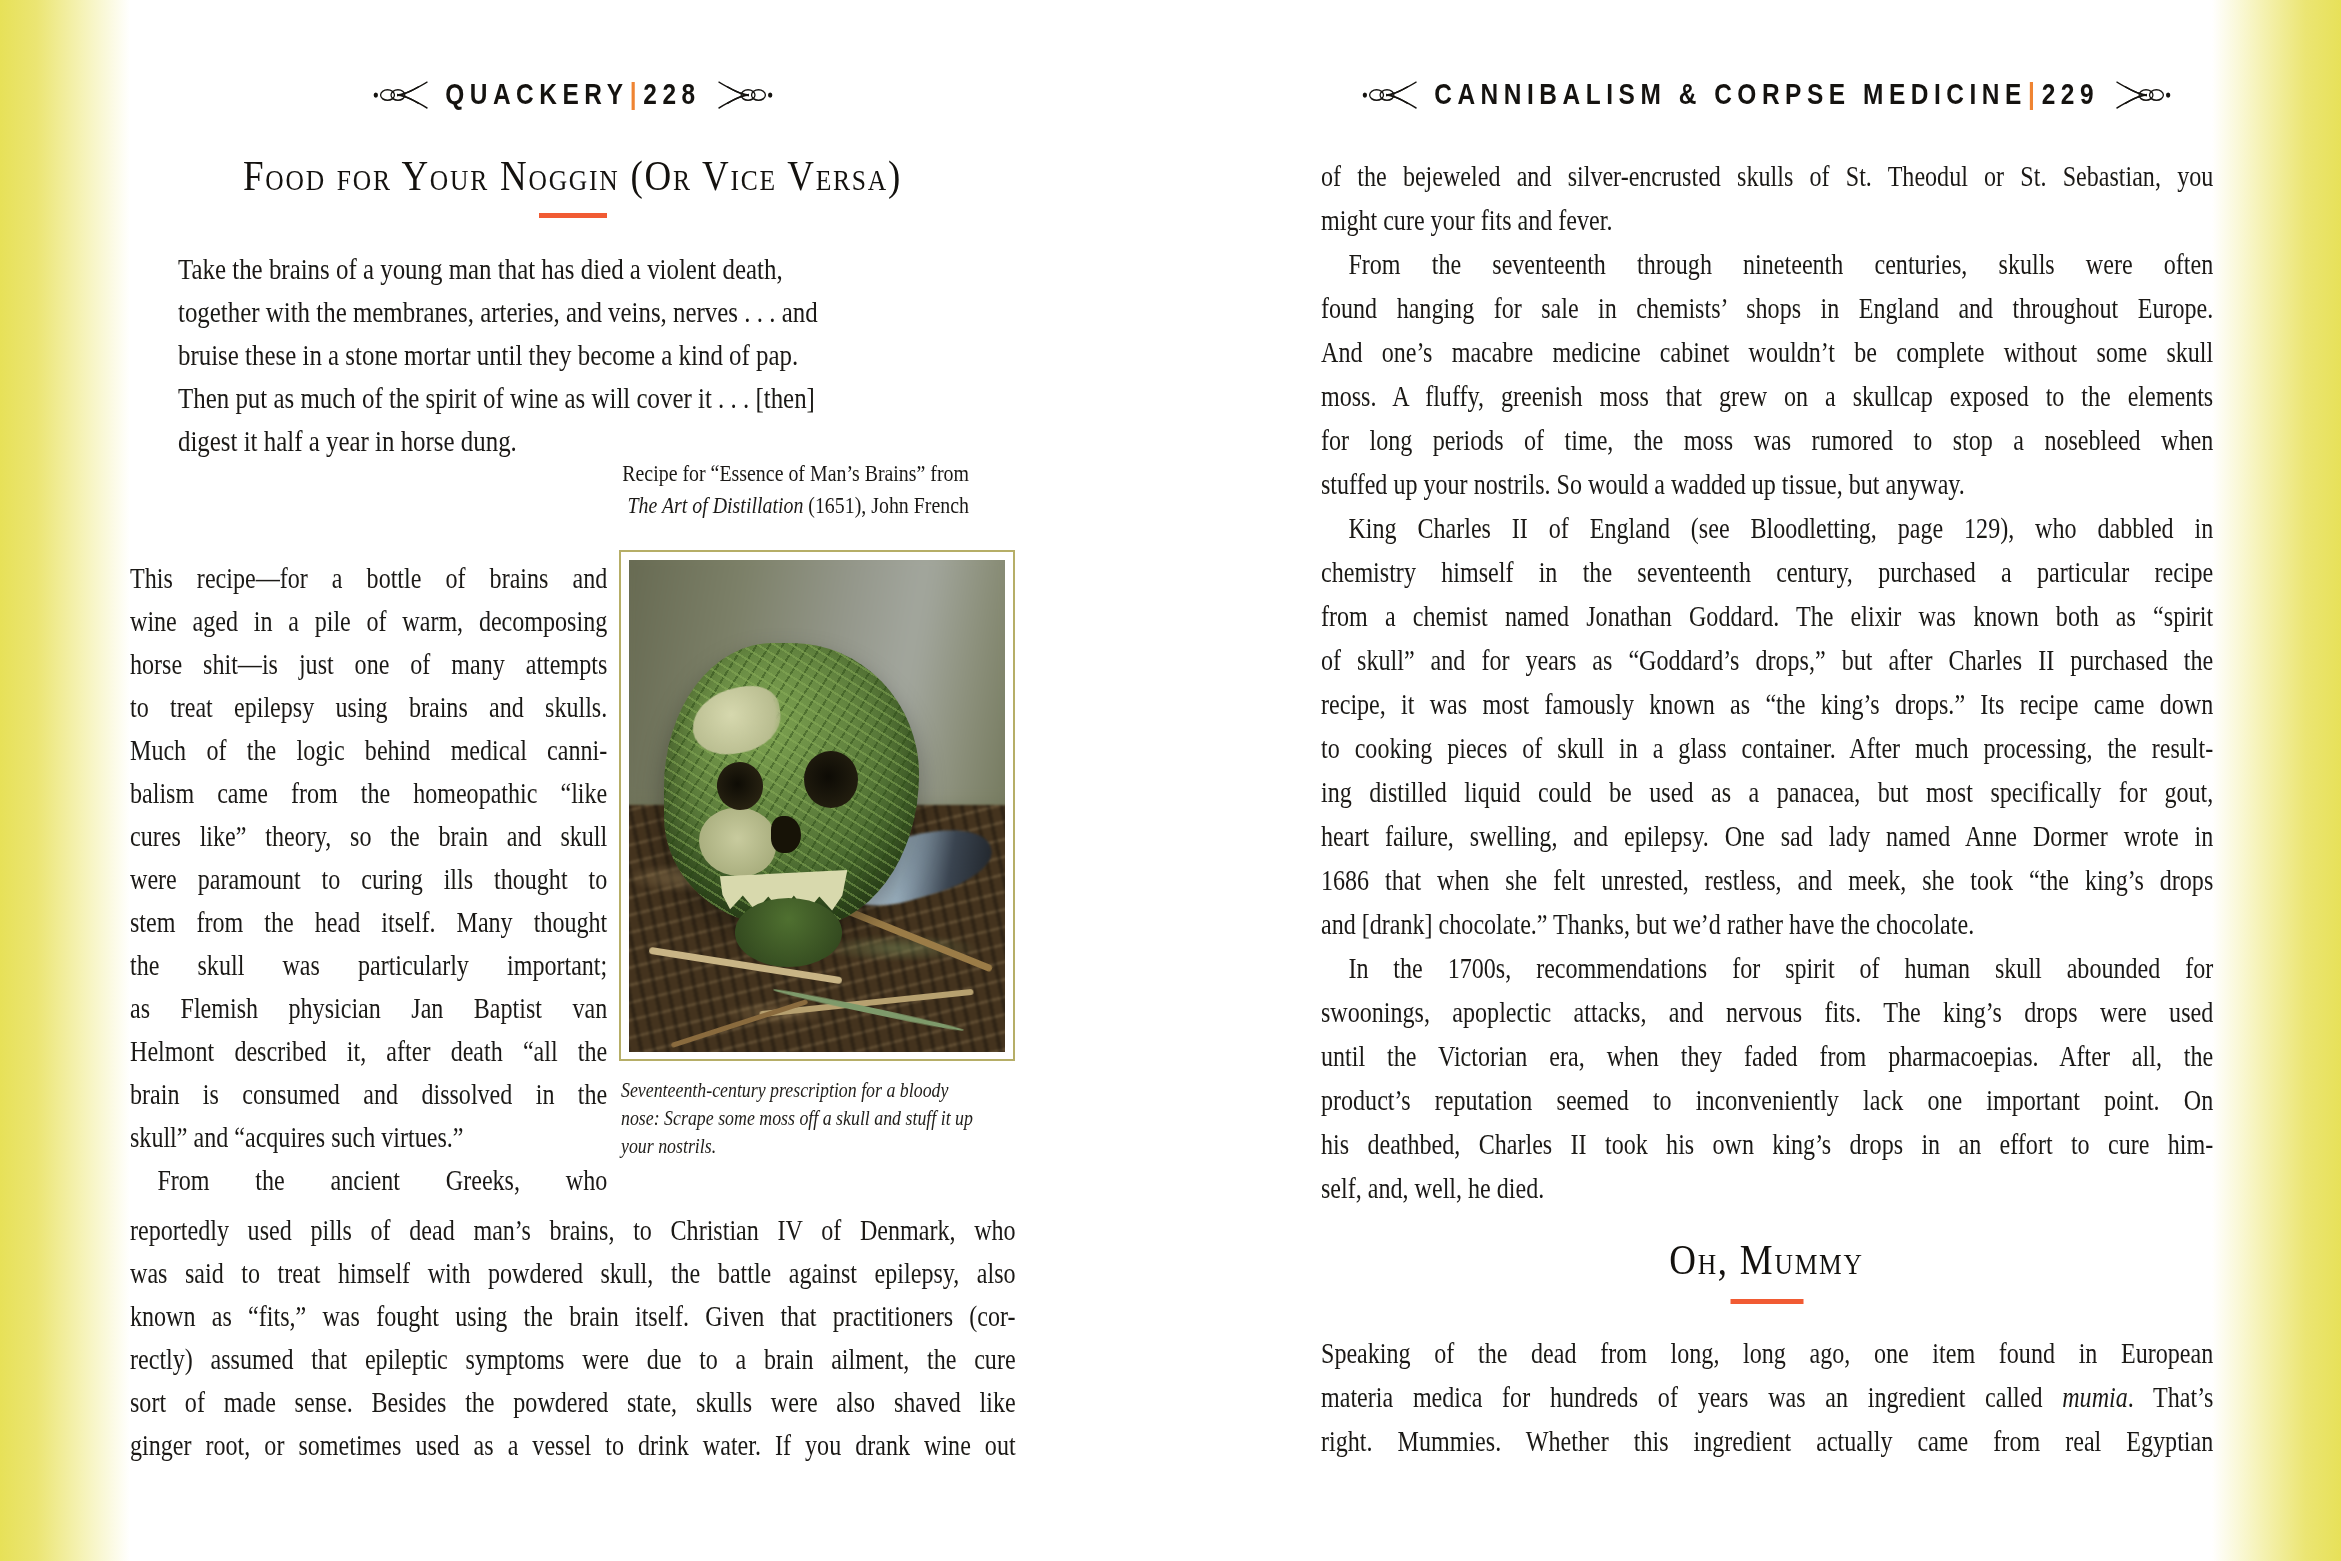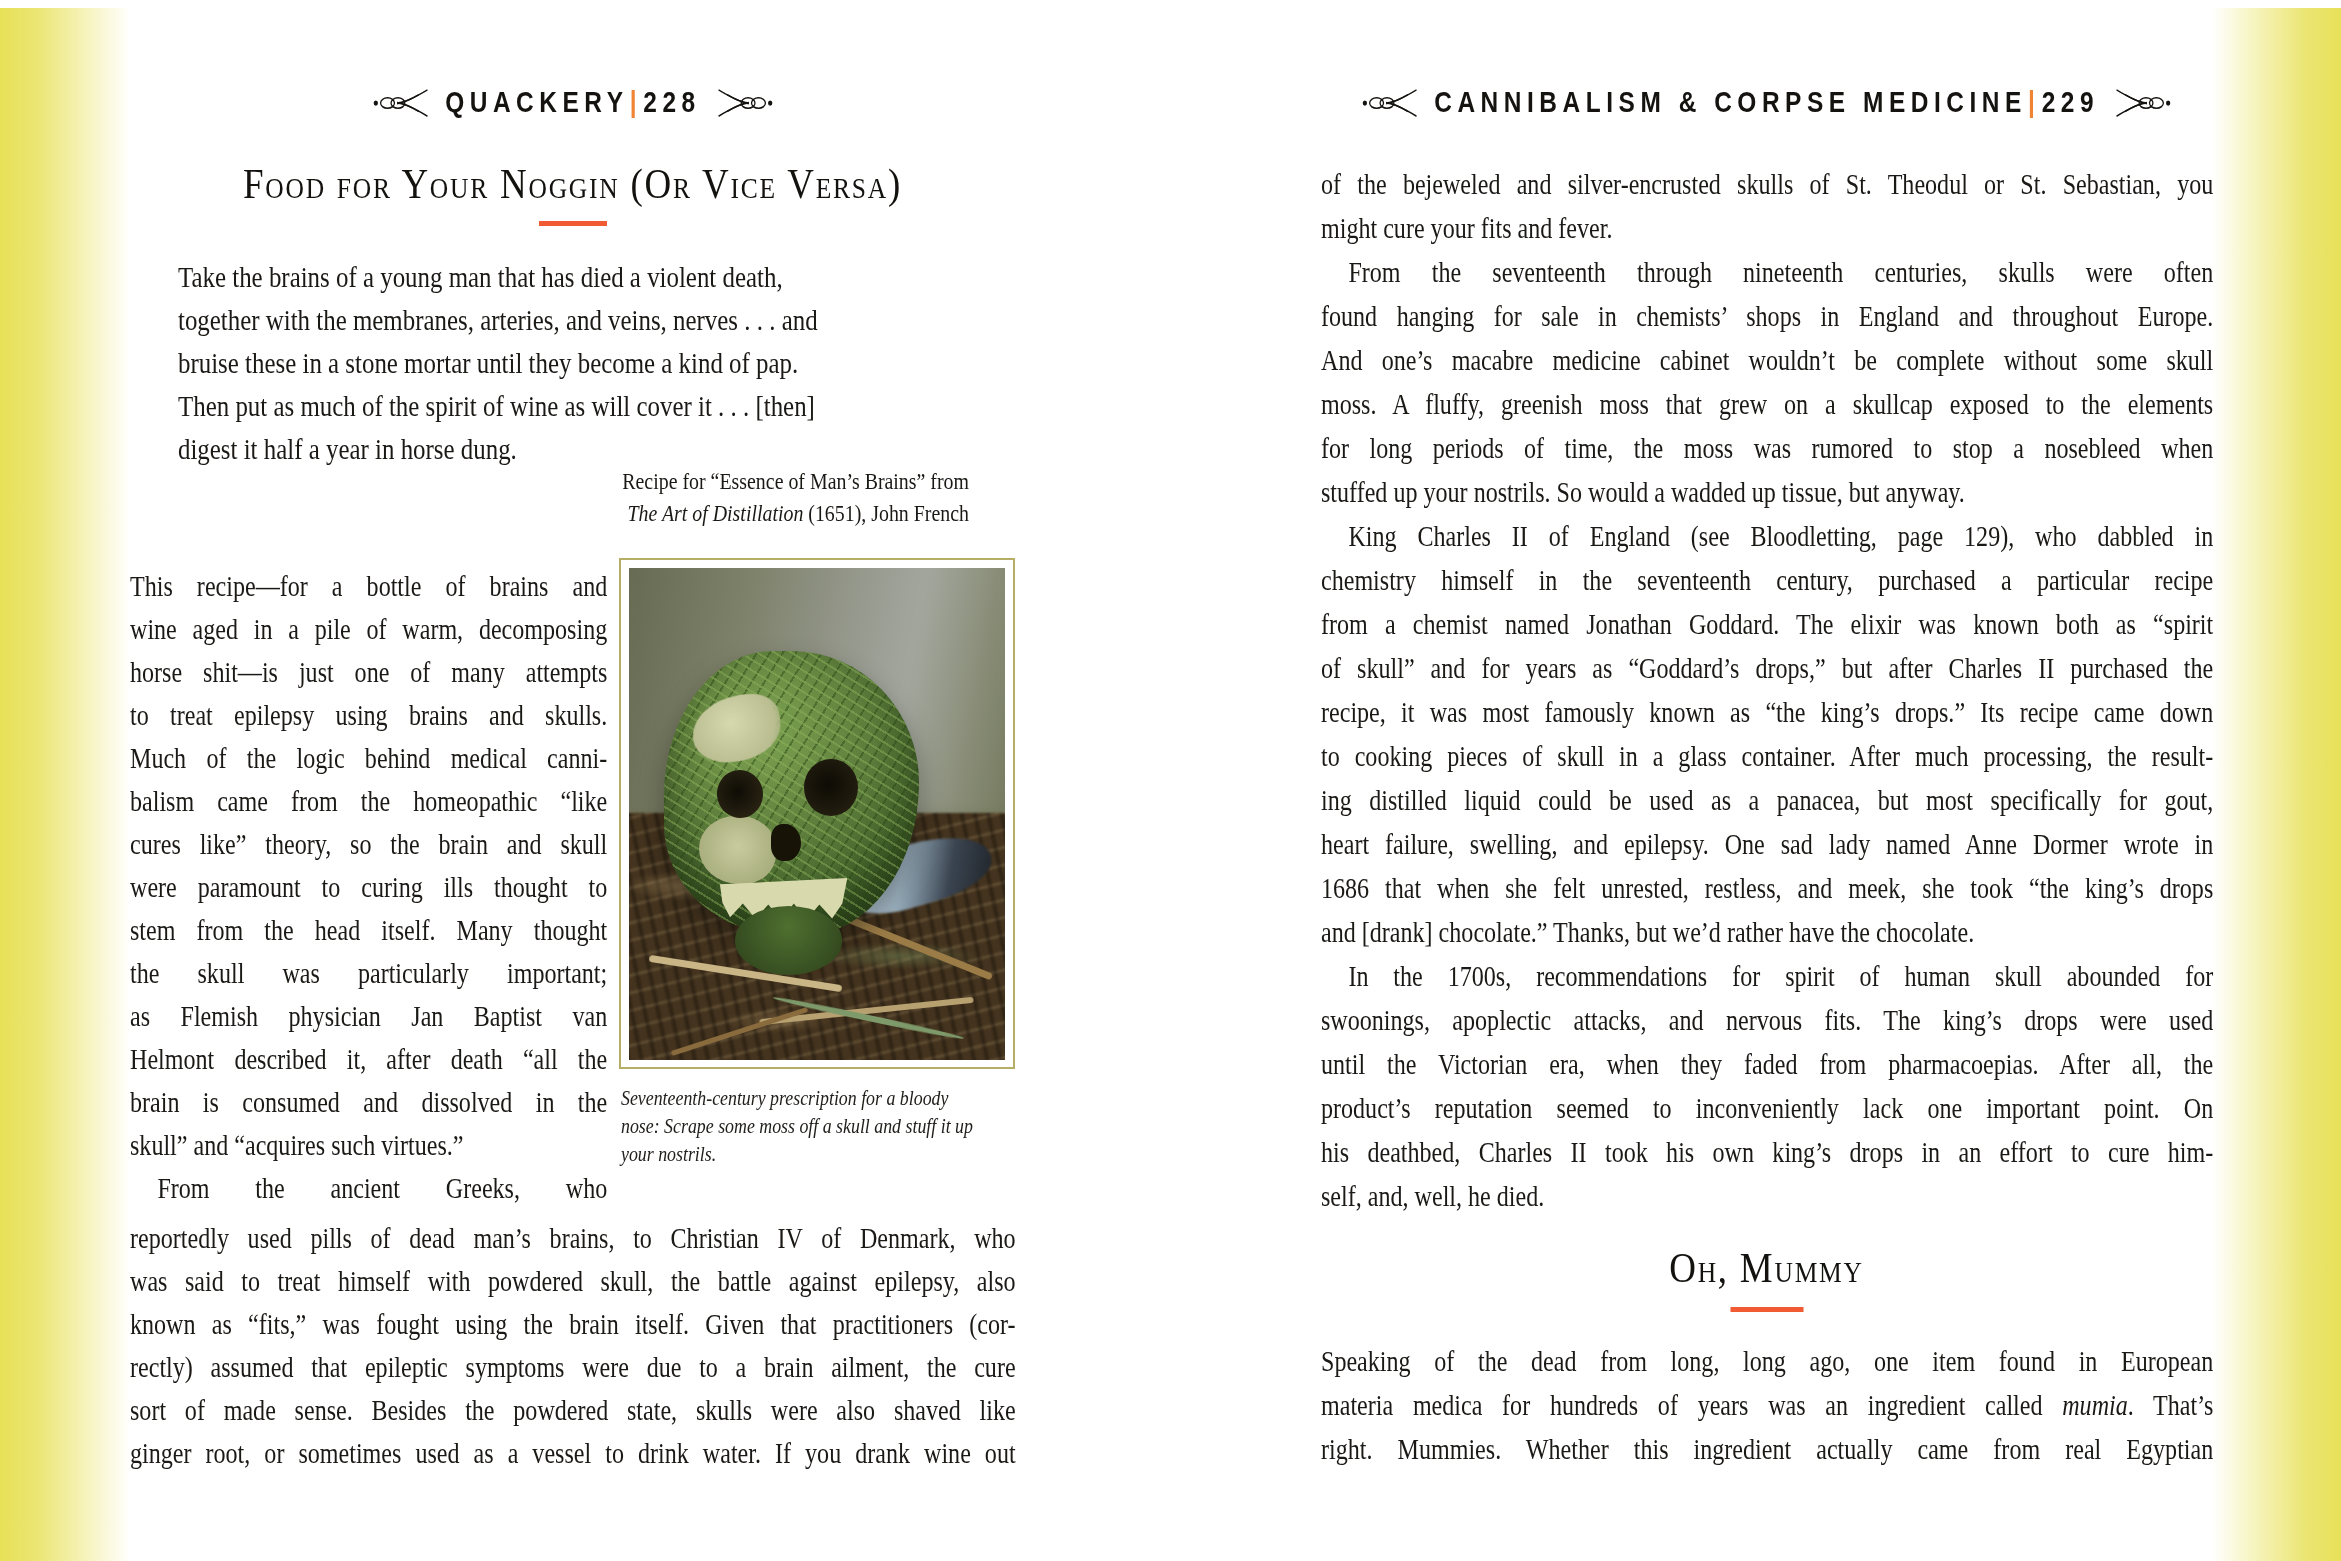--- a/index.html
+++ b/index.html
@@ -1,19 +1,19 @@
 <!DOCTYPE html>
 <html style="font-size:10.4px"><head>
 <meta charset="utf-8">
 <style>
   * { margin:0; padding:0; box-sizing:border-box; }
   html,body { width:2342px; height:1561px; background:#ffffff; overflow:hidden; }
   body { font-family:"Liberation Serif","DejaVu Serif",serif; color:#1b1916; }
 
-  .spread { position:absolute; left:0; top:8px; width:2342px; height:1159px; background:#ffffff; }
+  .spread { position:absolute; left:0; top:0; width:2342px; height:1159px; background:#ffffff; }
 
   .edge { position:absolute; top:0; height:1561px; }
   .edge-left  { left:0; width:130px;
     background:linear-gradient(90deg,#e7e158 0%,#ebe573 28%,#f5f2b4 62%,rgba(255,255,255,0) 100%); }
   .edge-right { right:0; width:130px;
     background:linear-gradient(270deg,#e7e158 0%,#ebe573 28%,#f5f2b4 62%,rgba(255,255,255,0) 100%); }
 
   .page { position:absolute; top:0; height:1561px; }
   .page-left  { left:130px;  width:885px; }
   .page-right { left:1321px; width:891px; }

